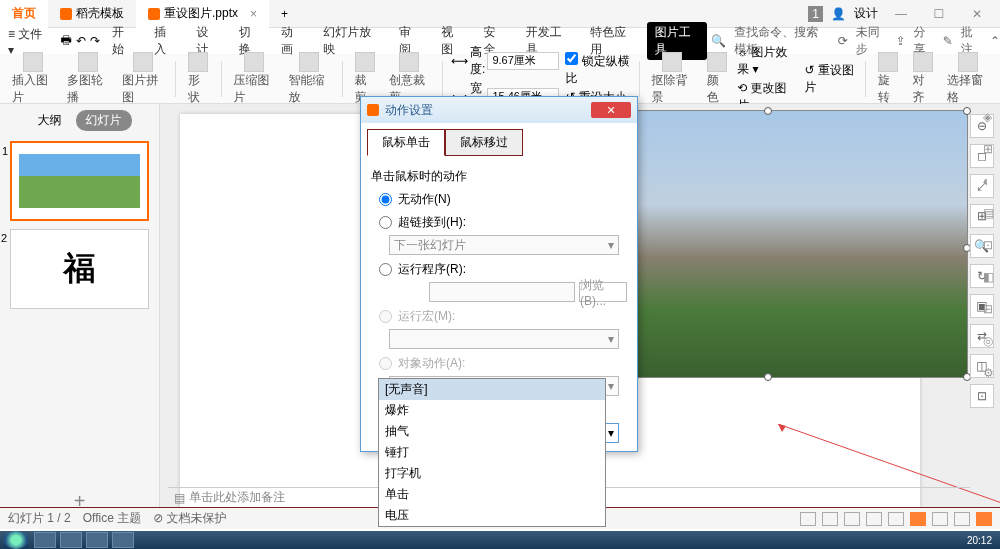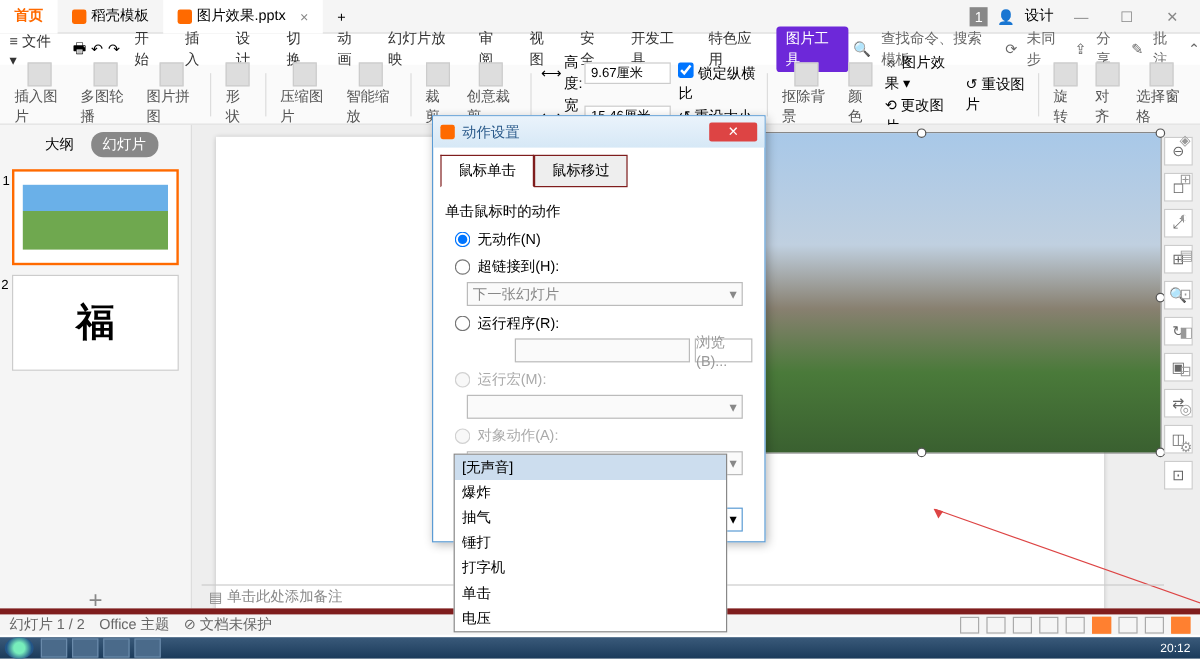--- a/index.html
+++ b/index.html
@@ -6,21 +6,21 @@
 body{width:1000px;height:549px;background:#fff;overflow:hidden;position:relative;}
 .titlebar{height:28px;background:#f5f5f5;display:flex;align-items:center;border-bottom:1px solid #ddd;}
 .tab{height:28px;padding:0 12px;display:flex;align-items:center;gap:4px;cursor:pointer;}
 .tab.home{background:#fff;color:#ff6a00;font-weight:bold;}
 .tab.active{background:#fff;}
 .tab-icon{width:12px;height:12px;background:#ff6a00;border-radius:2px;}
 .titlebar-right{margin-left:auto;display:flex;align-items:center;gap:8px;padding-right:8px;}
 .win-btn{width:30px;height:20px;display:flex;align-items:center;justify-content:center;color:#888;}
 .menubar{height:26px;display:flex;align-items:center;padding:0 0;gap:4px;}
 .menu-item{padding:2px 8px;color:#333;}
-.menu-item.highlight{background:#6d28d9;color:#fff;border-radius:3px;}
+.menu-item.highlight{background:#000000;color:#fff;border-radius:3px;}
 .menubar-right{margin-left:auto;display:flex;gap:8px;align-items:center;color:#666;}
 .toolbar{height:50px;display:flex;align-items:center;padding:4px 8px;gap:6px;border-bottom:1px solid #ddd;background:#fafafa;}
 .tool-btn{display:flex;flex-direction:column;align-items:center;gap:0;color:#555;padding:2px 4px;}
 .tool-btn .ico{width:20px;height:20px;background:#ddd;border:1px solid #ccc;}
 .tool-sep{width:1px;height:36px;background:#ddd;margin:0 2px;}
 .dim-input{width:72px;height:18px;border:1px solid #ccc;font-size:11px;padding:0 4px;}
 .main{display:flex;height:calc(100% - 130px);}
 .sidebar{width:160px;background:#f5f5f5;border-right:1px solid #ddd;display:flex;flex-direction:column;}
 .side-tabs{display:flex;justify-content:center;gap:4px;padding:6px;}
 .side-tab{padding:2px 10px;border-radius:10px;}
@@ -50,42 +50,42 @@
 .fieldset-label{margin:4px 0;}
 .opt{display:flex;align-items:center;gap:6px;margin:6px 0 4px 8px;}
 .combo{width:230px;height:20px;border:1px solid #bbb;background:#fafafa;padding:0 4px;color:#888;margin-left:18px;display:flex;align-items:center;justify-content:space-between;}
 .combo.enabled{color:#000;background:#fff;border:1px solid #5a9bd4;}
 .run-row{display:flex;gap:4px;margin-left:18px;padding-left:40px;}
 .run-row .combo{width:170px;margin-left:0;}
 .browse{width:56px;height:20px;border:1px solid #bbb;color:#999;display:flex;align-items:center;justify-content:center;}
 .dropdown{position:absolute;left:378px;top:378px;width:228px;background:#fff;border:1px solid #888;z-index:20;max-height:150px;overflow-y:auto;}
 .dd-item{padding:2px 6px;}
 .dd-item.sel{background:#cde;}
-.statusbar{position:absolute;bottom:20px;left:0;right:0;height:22px;background:#f5f5f5;border-top:5px solid #7f1d1d;display:flex;align-items:center;padding:0 8px;gap:12px;color:#666;font-size:11px;}
+.statusbar{position:absolute;bottom:20px;left:0;right:0;height:22px;background:#f5f5f5;border-top:1px solid #7f1d1d;display:flex;align-items:center;padding:0 8px;gap:12px;color:#666;font-size:11px;}
 .statusbar-right{margin-left:auto;display:flex;gap:6px;align-items:center;}
 .sb-ico{width:16px;height:14px;border:1px solid #aaa;}
 .sb-ico.orange{background:#ff8030;border-color:#ff8030;}
 .taskbar{position:absolute;bottom:0;left:0;right:0;height:18px;background:linear-gradient(#3a5a7a,#1a3a5a);display:flex;align-items:center;}
 .start{width:24px;height:18px;background:radial-gradient(circle,#7eb 30%,#258 70%);border-radius:50%;margin:0 4px;}
 .task-ico{width:22px;height:16px;background:#4a6a8a;margin:0 2px;border:1px solid #6a8aaa;}
 .clock{margin-left:auto;color:#fff;padding:0 8px;font-size:10px;text-align:right;}
 .notes{position:absolute;bottom:42px;left:168px;right:30px;height:20px;border-top:1px solid #ccc;padding:2px 6px;color:#888;display:flex;align-items:center;gap:4px;}
 </style>
 </head>
 <body>
 
 <div class="titlebar">
   <div class="tab home">首页</div>
   <div class="tab">
       <span class="tab-icon"></span>
       <span>稻壳模板</span>
     </div>
   <div class="tab active">
       <span class="tab-icon"></span>
-      <span>图片效果.pptx</span>
+      <span>重设图片.pptx</span>
       <span style="margin-left:8px;color:#888">×</span>
     </div>
   <div class="tab">+</div>
   <div class="titlebar-right">
     <span style="background:#888;color:#fff;padding:1px 4px">1</span>
     <span>👤</span>
     <span>设计</span>
     <span class="win-btn">—</span>
     <span class="win-btn">☐</span>
     <span class="win-btn">✕</span>

